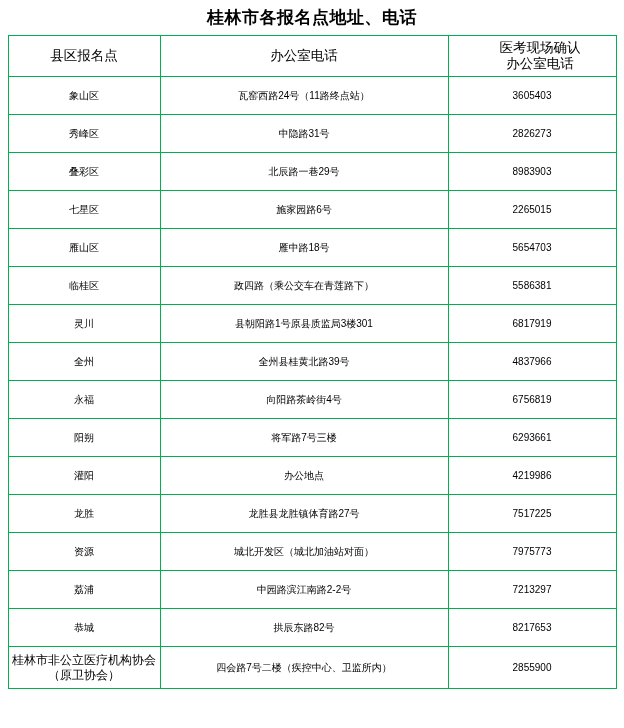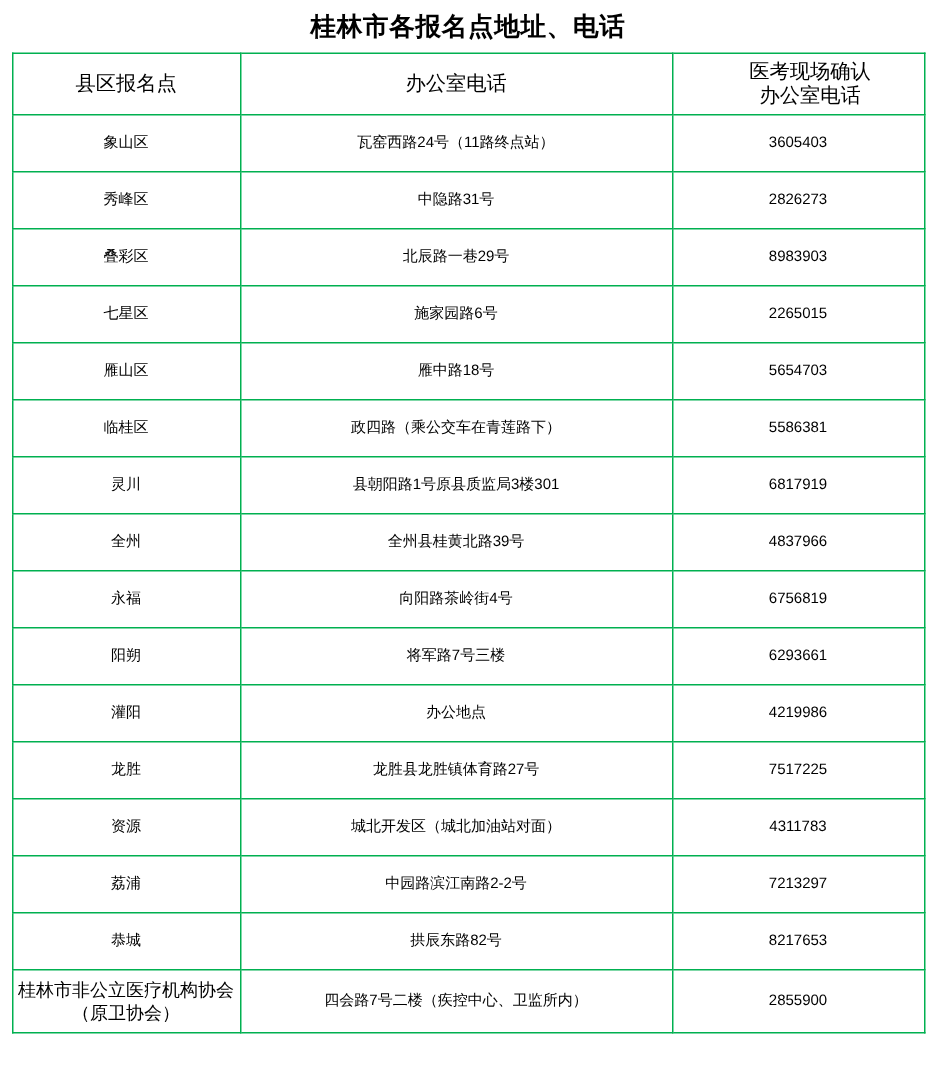--- a/index.html
+++ b/index.html
@@ -146,21 +146,21 @@
         <td>4219986</td>
       </tr>
       <tr>
         <td class="region-cell">龙胜</td>
         <td>龙胜县龙胜镇体育路27号</td>
         <td>7517225</td>
       </tr>
       <tr>
         <td class="region-cell">资源</td>
         <td>城北开发区（城北加油站对面）</td>
-        <td>4311783</td>
+        <td>7975773</td>
       </tr>
       <tr>
         <td class="region-cell">荔浦</td>
         <td>中园路滨江南路2-2号</td>
         <td>7213297</td>
       </tr>
       <tr>
         <td class="region-cell">恭城</td>
         <td>拱辰东路82号</td>
         <td>8217653</td>

